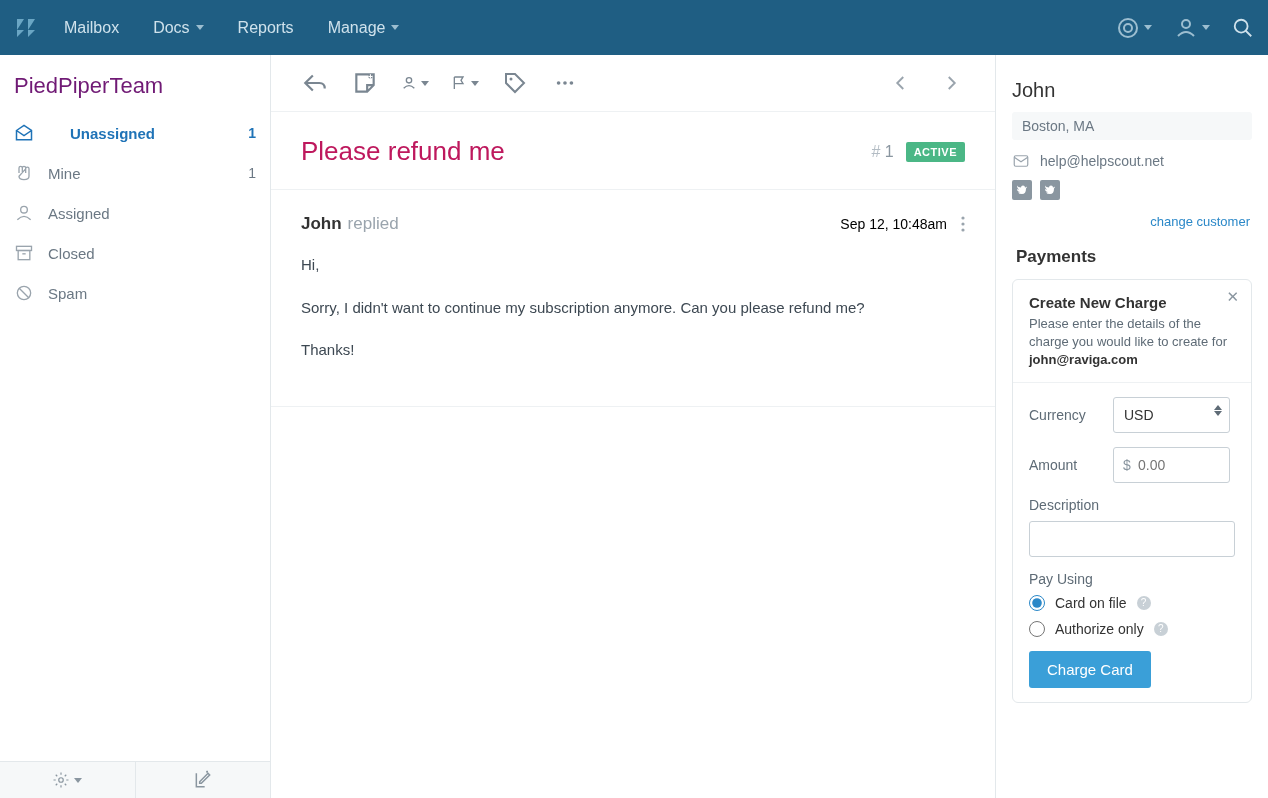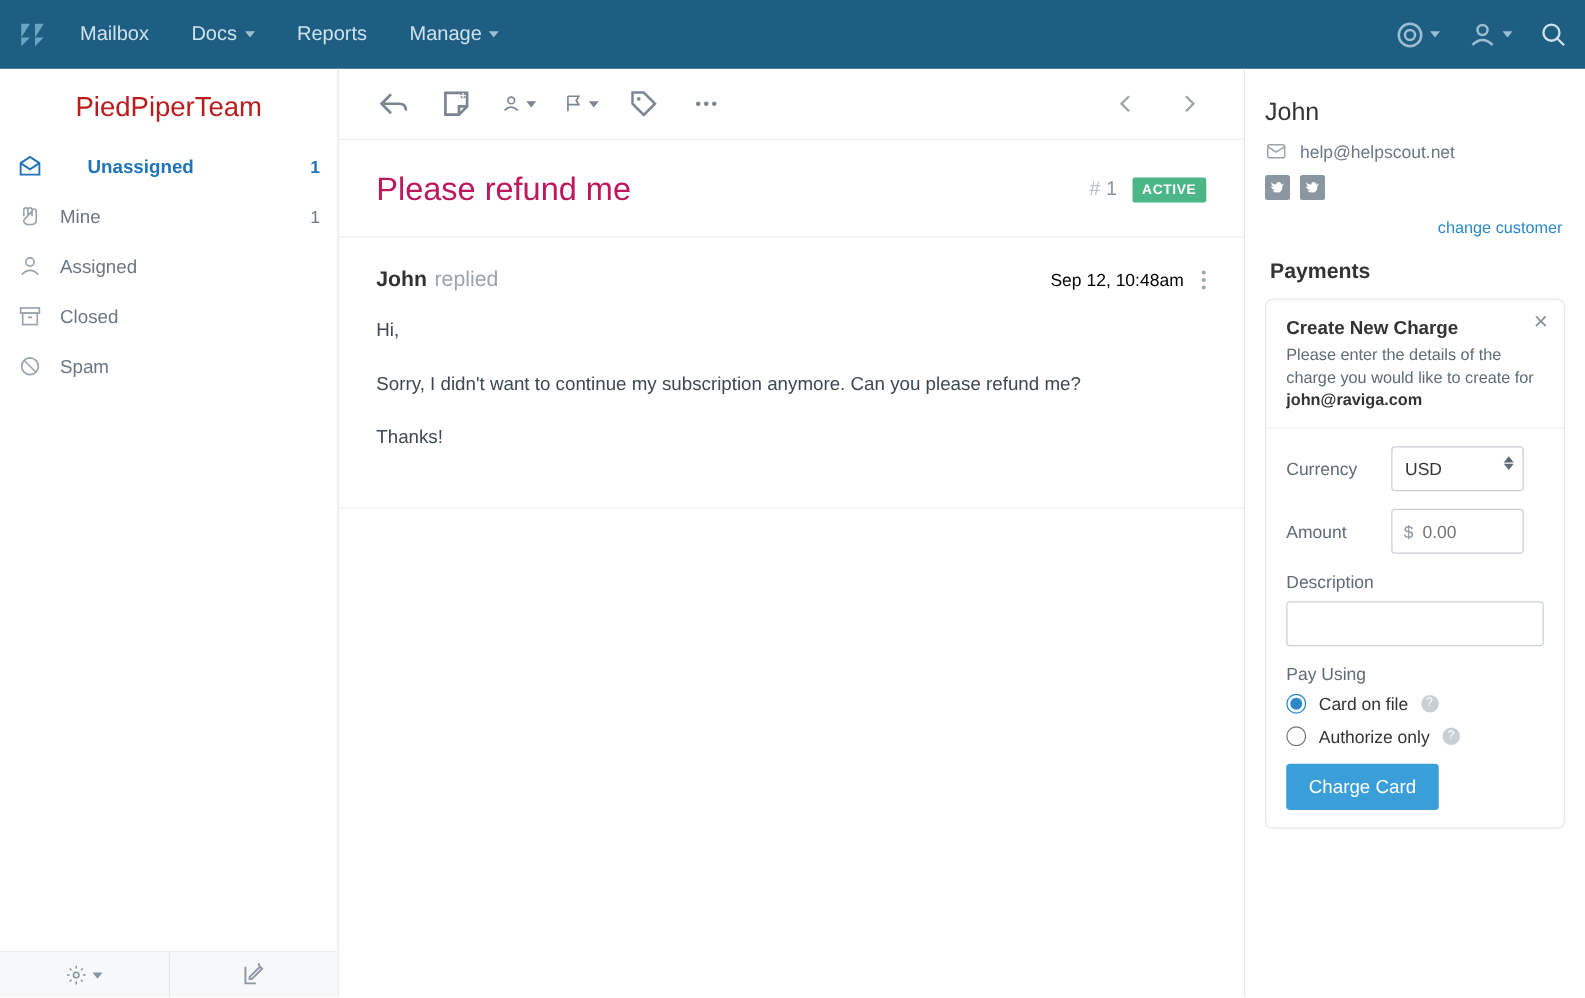--- a/index.html
+++ b/index.html
@@ -11,21 +11,21 @@
   .nav-items { display: flex; gap: 34px; font-size: 16px; }
   .nav-item { display: flex; align-items: center; gap: 6px; cursor: pointer; color: #cfe2ec; }
   .nav-right { margin-left: auto; display: flex; align-items: center; gap: 22px; }
   .icon-btn-top { display: flex; align-items: center; gap: 4px; cursor: pointer; }
 
   .caret { width: 0; height: 0; border-left: 4px solid transparent; border-right: 4px solid transparent; border-top: 5px solid #9cbed0; }
 
   
   .layout { display: flex; height: calc(100% - 55px); }
   .sidebar { width: 271px; border-right: 1px solid #e3e8eb; display: flex; flex-direction: column; }
-  .team-name { font-size: 22px; color: #b91c1c; padding: 18px 14px 14px; text-align: center; }
+  .team-name { font-size: 22px; color: #701a75; padding: 18px 14px 14px; }
   .folders { flex: 1; }
   .folder { display: flex; align-items: center; gap: 14px; padding: 10px 14px; font-size: 15px; color: #6b7884; cursor: pointer; position: relative; }
   .folder.active { color: #1f73b7; font-weight: 600; gap: 36px; }
   .folder .count { margin-left: auto; font-size: 14px; }
   .folder.active .count { color: #1f73b7; font-weight: 600; }
   .folder-icon { width: 20px; height: 20px; flex: 0 0 20px; }
   .sidebar-bottom { display: flex; border-top: 1px solid #e3e8eb; }
   .sidebar-bottom .cell { flex: 1; display: flex; align-items: center; justify-content: center; height: 36px; border-right: 1px solid #e3e8eb; cursor: pointer; background: #f6f8f9; }
   .sidebar-bottom .cell:last-child { border-right: none; }
 
@@ -64,21 +64,21 @@
   .charge-head { padding: 14px 16px 12px; position: relative; border-bottom: 1px solid #eef1f3; }
   .charge-title { font-size: 15px; font-weight: 700; color: #333; margin-bottom: 4px; }
   .charge-desc { font-size: 13px; color: #5e6b76; line-height: 1.4; }
   .charge-desc strong { font-weight: 700; color: #333; }
   .close-x { position: absolute; top: 8px; right: 12px; color: #8a96a0; font-size: 15px; cursor: pointer; }
 
   .charge-body { padding: 14px 16px; }
   .form-row { display: flex; align-items: center; margin-bottom: 14px; justify-content: center; }
   .form-label { width: 84px; color: #5e6b76; font-size: 14px; }
   .form-control { flex: 1; }
-  select.inp, input.inp { width: 106px; height: 36px; border: 1px solid #c8d0d6; border-radius: 3px; padding: 0 10px; font-size: 14px; color: #333; background: #fff; }
+  select.inp, input.inp { width: 117px; height: 36px; border: 1px solid #c8d0d6; border-radius: 3px; padding: 0 10px; font-size: 14px; color: #333; background: #fff; }
   select.inp { appearance: none; -webkit-appearance: none; padding-right: 24px; background-image: none; }
   .select-wrap { position: relative; display: inline-block; }
   .select-wrap::after { content: ""; position: absolute; right: 8px; top: 14px; width: 0; height: 0; border-left: 4px solid transparent; border-right: 4px solid transparent; border-top: 5px solid #5e6b76; }
   .select-wrap::before { content: ""; position: absolute; right: 8px; top: 8px; width: 0; height: 0; border-left: 4px solid transparent; border-right: 4px solid transparent; border-bottom: 5px solid #5e6b76; }
   .amount-wrap { position: relative; display: inline-block; }
   .amount-wrap .dollar { position: absolute; left: 10px; top: 50%; transform: translateY(-50%); color: #8a96a0; }
   .amount-wrap input { padding-left: 24px; }
   .desc-input { width: 100%; height: 36px; border: 1px solid #c8d0d6; border-radius: 3px; padding: 0 10px; font-size: 14px; }
   .form-block { margin-bottom: 14px; }
   .form-block-label { color: #5e6b76; font-size: 14px; margin-bottom: 8px; }
@@ -273,20 +273,21 @@
       <div class="body-text">
         <p>Hi,</p>
         <p>Sorry, I didn't want to continue my subscription anymore. Can you please refund me?</p>
         <p>Thanks!</p>
       </div>
     </div>
   </div>
 
   <div class="rightpanel">
     <div class="cust-name">John</div>
+    <div class="cust-loc">Boston, MA</div>
     <div class="cust-email-row">
       <svg width="18" height="18" viewBox="0 0 24 24">
           <rect x="3" y="5" width="18" height="14" rx="2" fill="none" stroke="#9aa4ad" stroke-width="1.6"></rect>
           <path d="M3 7 L12 13 L21 7" fill="none" stroke="#9aa4ad" stroke-width="1.6"></path>
         </svg>
       <span>help@helpscout.net</span>
     </div>
     <div class="social-row">
       <div class="social-box">
           <svg width="12" height="12" viewBox="0 0 24 24">

